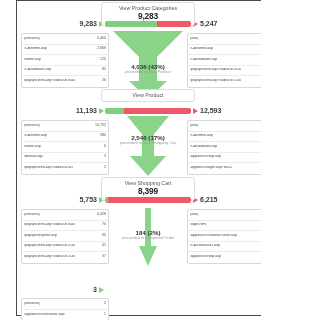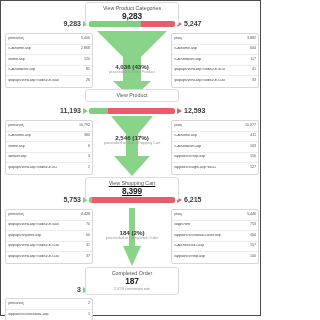--- a/index.html
+++ b/index.html
@@ -7,20 +7,21 @@
     width: 261px; height: 320px;
     background: #ffffff;
     font-family: "Liberation Sans", sans-serif;
     overflow: hidden;
   }
   #canvas {
     position: relative;
     width: 261px; height: 316px;
     background: #ffffff;
     border: 1px solid #4a4a4a;
+    margin-left: 16px;
   }
 
   
   .side-table {
     position: absolute;
     width: 88px;
     background: #ffffff;
     border: 1px solid #d8d8d8;
     border-radius: 2px;
   }
@@ -279,21 +280,21 @@
       <span class="st-label">/appliance/login.asp?loc=2</span>
       <span class="st-val">127</span>
     </div>
   </div>
 
   <div class="flow-label" style="left:71px; top:133px;">
     <span class="flow-value">2,546 (17%)</span>
     <span class="flow-desc">proceeded to View Shopping Cart</span>
   </div>
 
-  <div class="stage" style="top:176px;text-decoration:underline;">
+  <div class="stage" style="top:176px;">
     <div class="stage-title">View Shopping Cart</div>
     <div class="stage-value">8,399</div>
   </div>
   <div class="ratio-bar" style="top:196px;">
     <div class="ratio-green" style="width:4%"></div>
     <div class="ratio-red"></div>
   </div>
   <div class="total left-total" style="left:20px; top:195px; width:60px;">5,753</div>
   <div class="tri green" style="left:82px; top:195.5px;"></div>
   <div class="tri red" style="left:176px; top:195.5px;"></div>
@@ -343,25 +344,20 @@
       <span class="st-label">/appliance/help.asp</span>
       <span class="st-val">100</span>
     </div>
   </div>
 
   <div class="flow-label" style="left:71px; top:228px;">
     <span class="flow-value">184 (2%)</span>
     <span class="flow-desc">proceeded to Completed Order</span>
   </div>
 
-  <div class="stage" style="top:266px;">
-    <div class="stage-title">Completed Order</div>
-    <div class="stage-value">187</div>
-    <div class="stage-sub">2.01% conversion rate</div>
-  </div>
   <div class="total left-total" style="left:20px; top:285px; width:60px;">3</div>
   <div class="tri green" style="left:82px; top:285.5px;"></div>
 
   <div class="side-table left" style="top:297px;">
     <div class="st-row">
       <span class="st-label">(entrance)</span>
       <span class="st-val">2</span>
     </div>
     <div class="st-row">
       <span class="st-label">/appliance/checkout1.asp</span>

